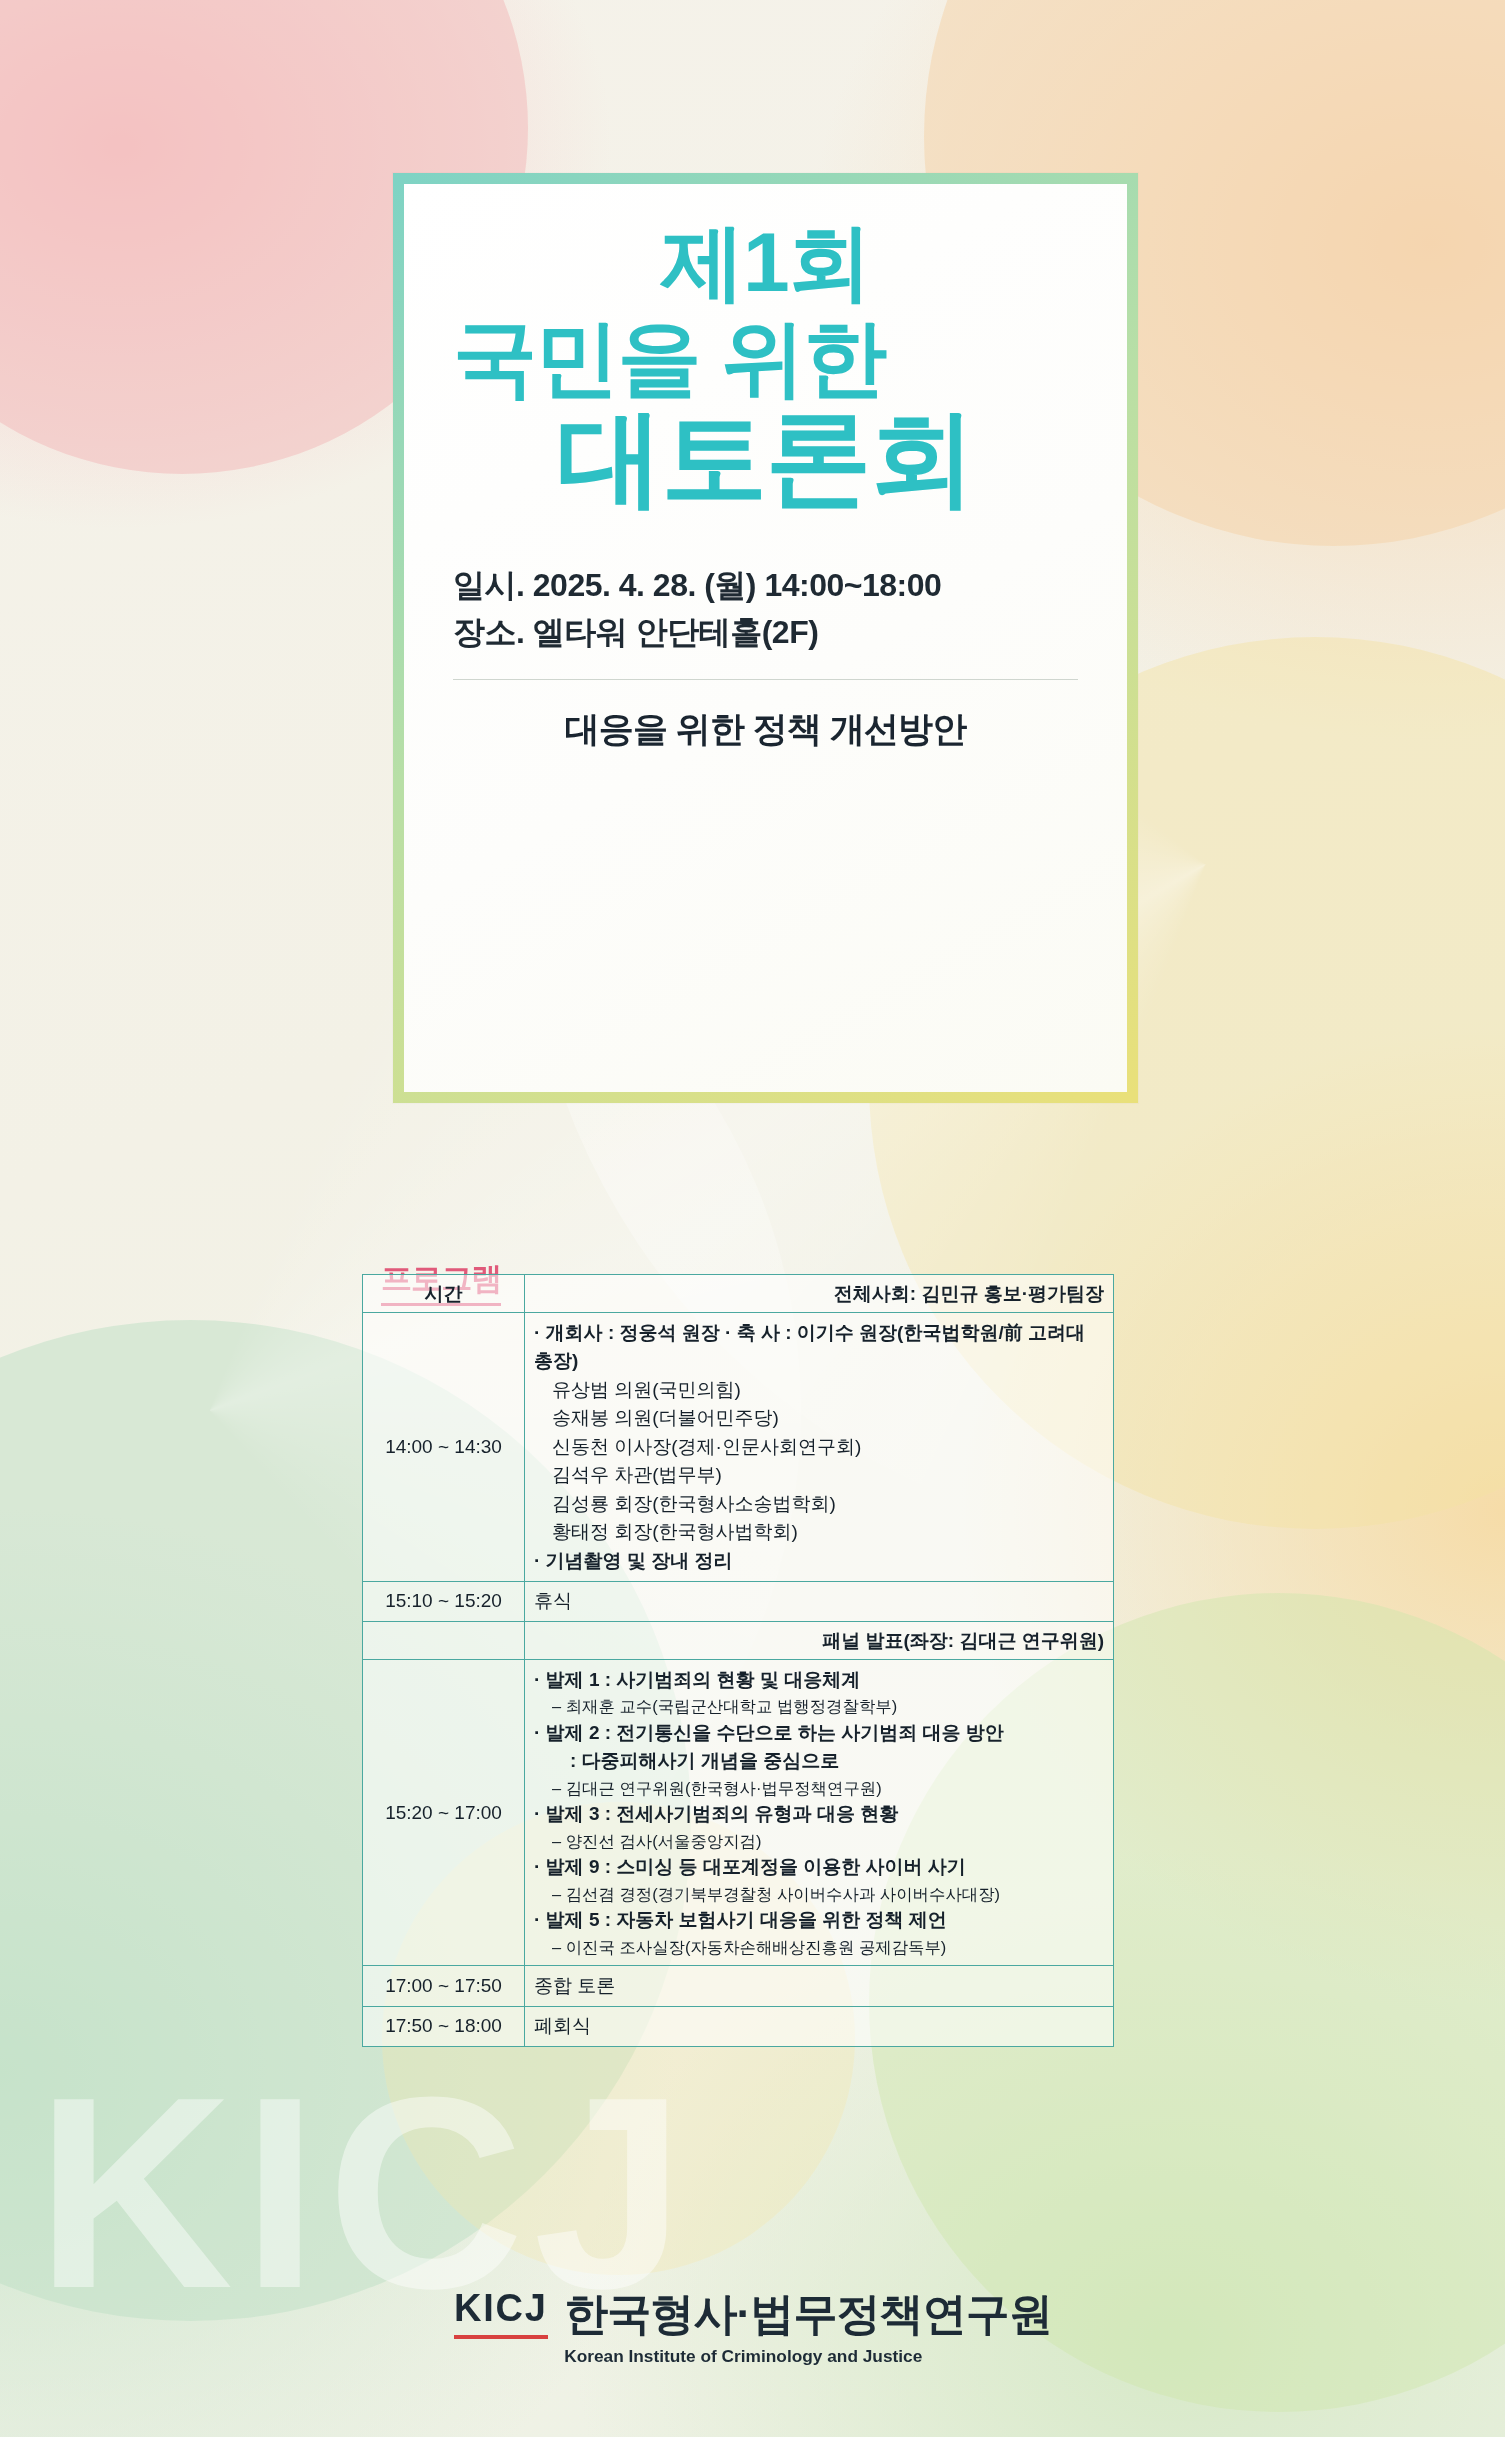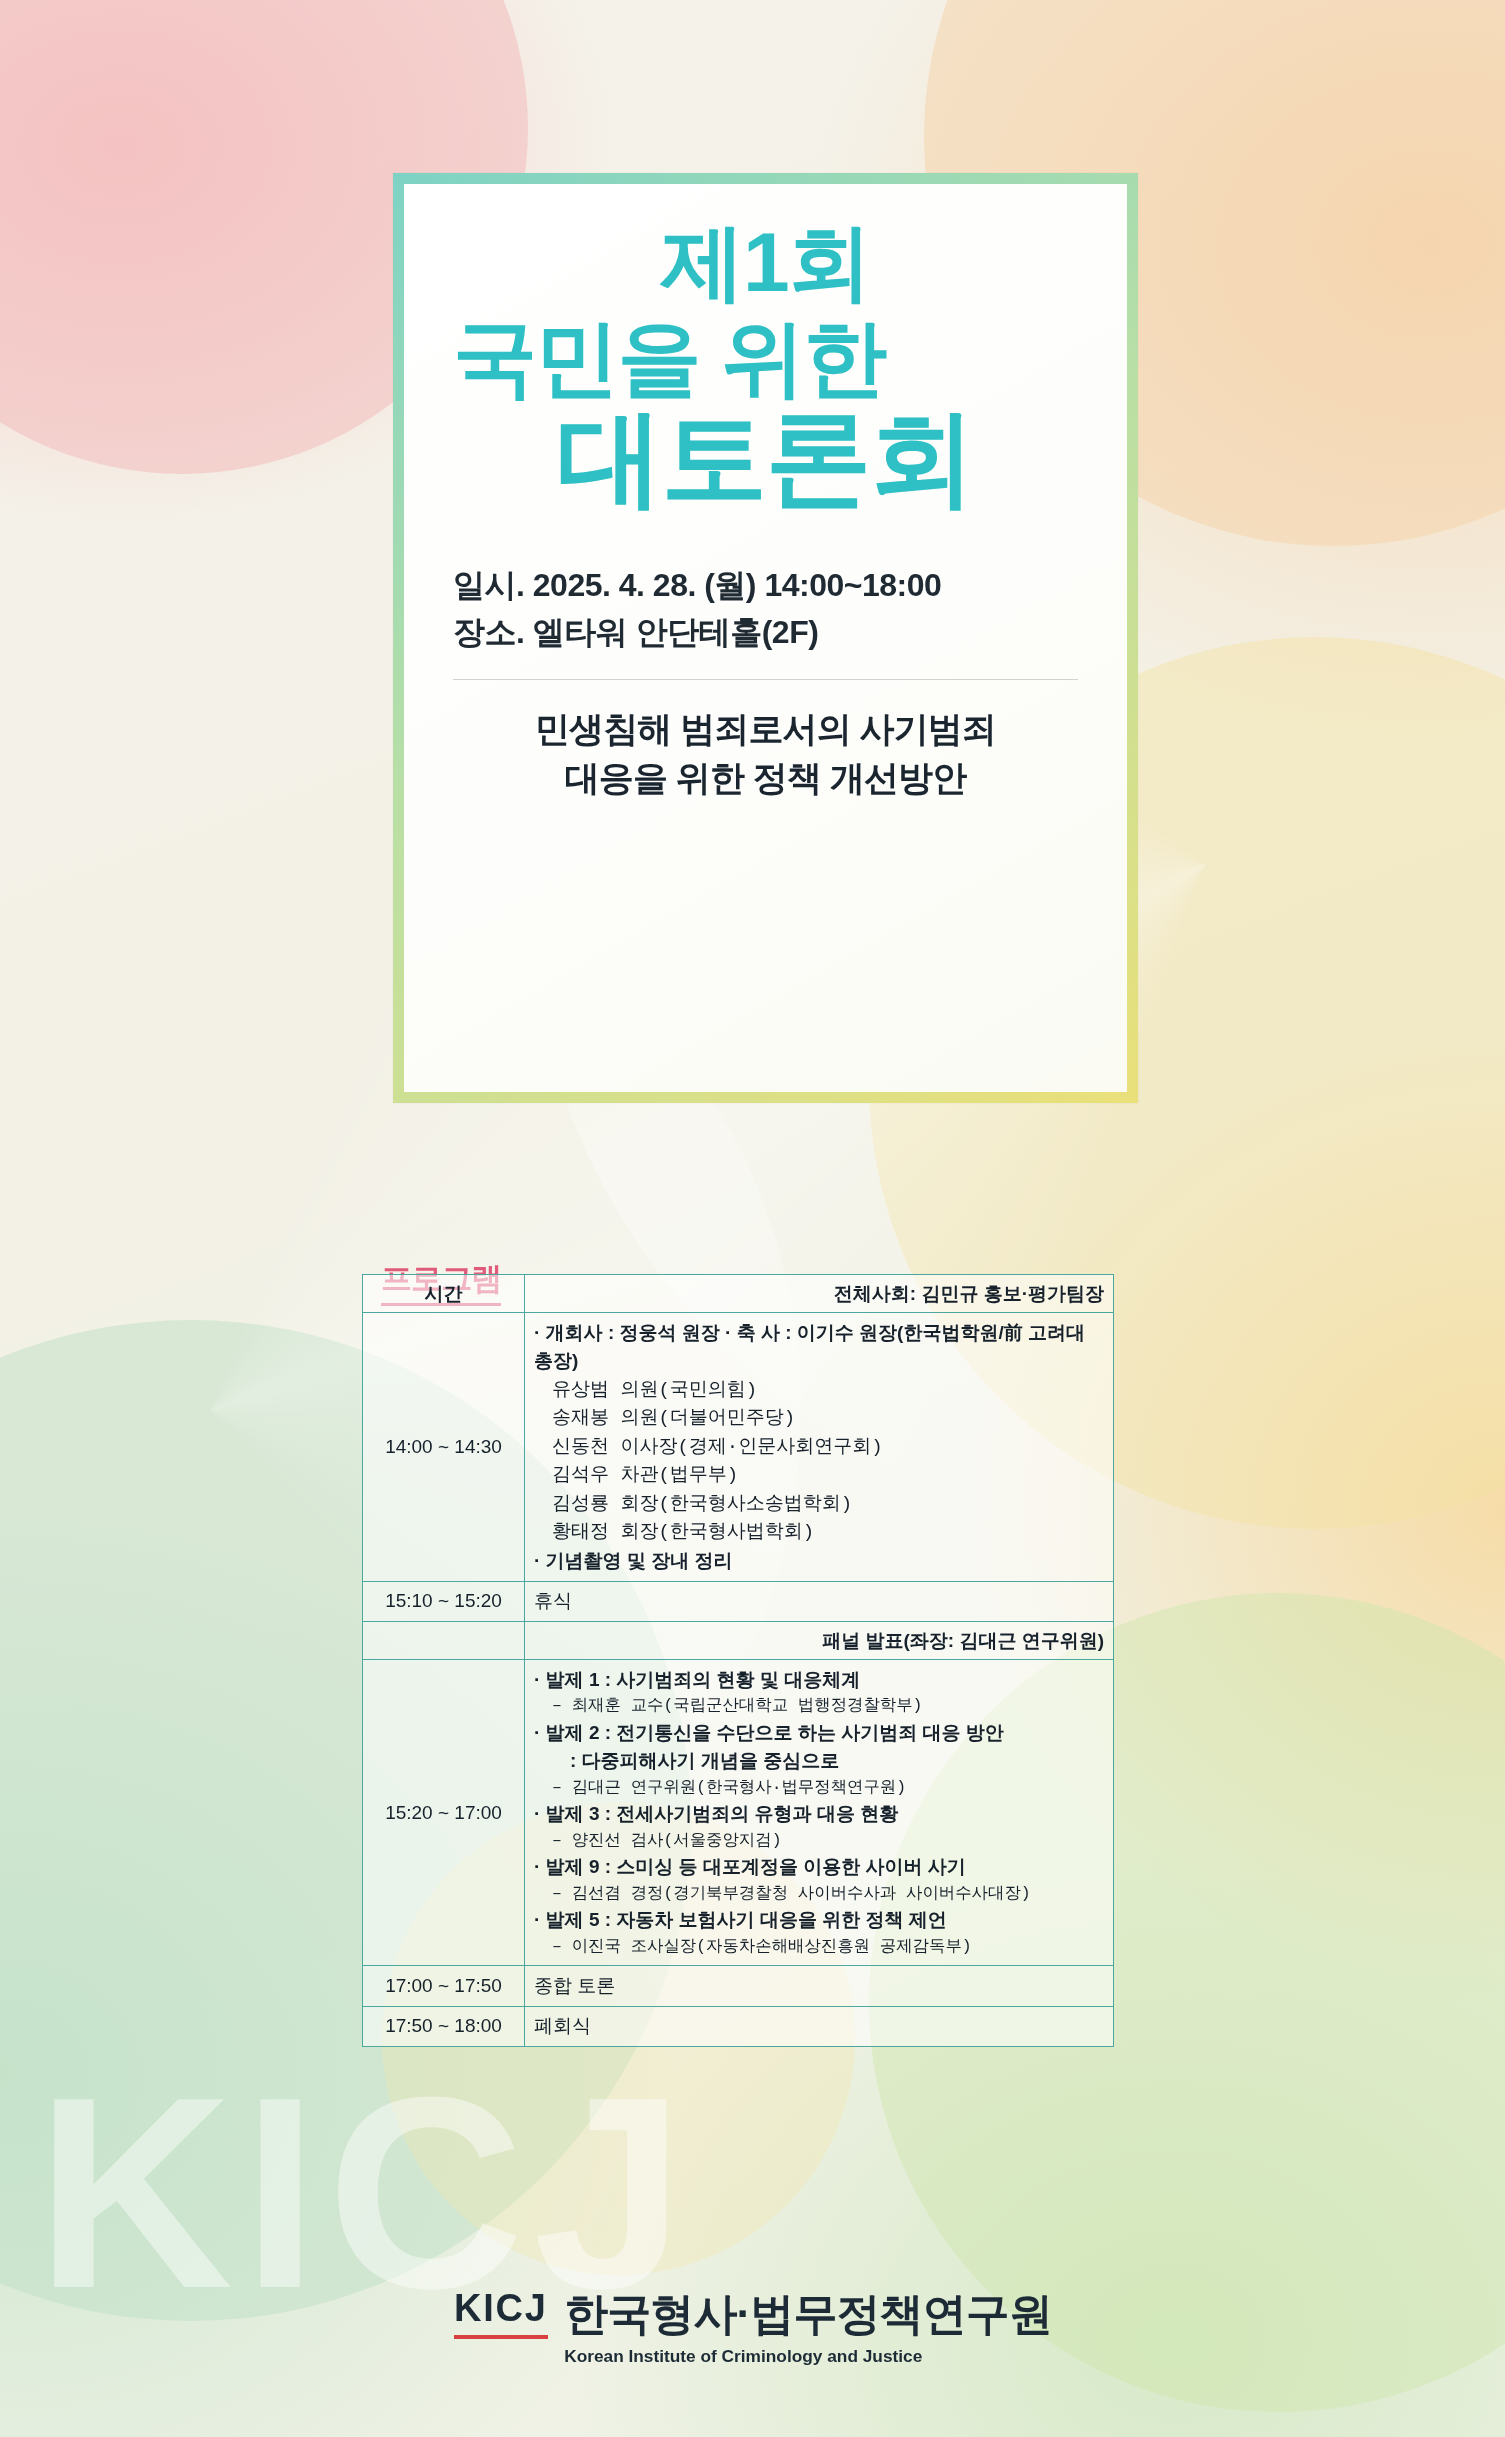--- a/index.html
+++ b/index.html
@@ -111,21 +111,21 @@
     border:0.9px solid #4aa8a0;
     padding:5.5px 9px;
     vertical-align:middle;
   }
   .col-time { width:162px; text-align:center; white-space:nowrap; }
   .hdr { text-align:center; font-weight:600; }
   .hdr-right { text-align:right; font-weight:600; padding-right:11px; }
   .cell-body { line-height:1.5; }
   .b { font-weight:800; }
   .sub { font-size:16.4px; }
-  .ind1 { padding-left:18px; display:block;font-family:Liberation Mono, monospace; }
+  .ind1 { padding-left:18px; display:block; }
   .ind2 { padding-left:36px; display:block; }
   .bullet::before { content:"· "; font-weight:800; }
 
   
   .footer {
     position:absolute; left:0; right:0; bottom:71px;
     display:flex; align-items:center; justify-content:center; gap:16.4px;
   }
   .kicj-mark { text-align:center; }
   .kicj-mark .kicj {
@@ -166,21 +166,20 @@
     <h1 class="l3">대토론회</h1>
 
     <div class="meta">
       <div>일시. 2025. 4. 28. (월) 14:00~18:00</div>
       <div>장소. 엘타워 안단테홀(2F)</div>
     </div>
 
     <hr>
 
     <div class="subject">
-      <div>민생침해 범죄로서의 사기범죄</div>
       <div>대응을 위한 정책 개선방안</div>
     </div>
   </div>
 </div>
 
 <div class="program-title">프로그램</div>
 
 <table class="program">
   <tbody>
     <tr>

